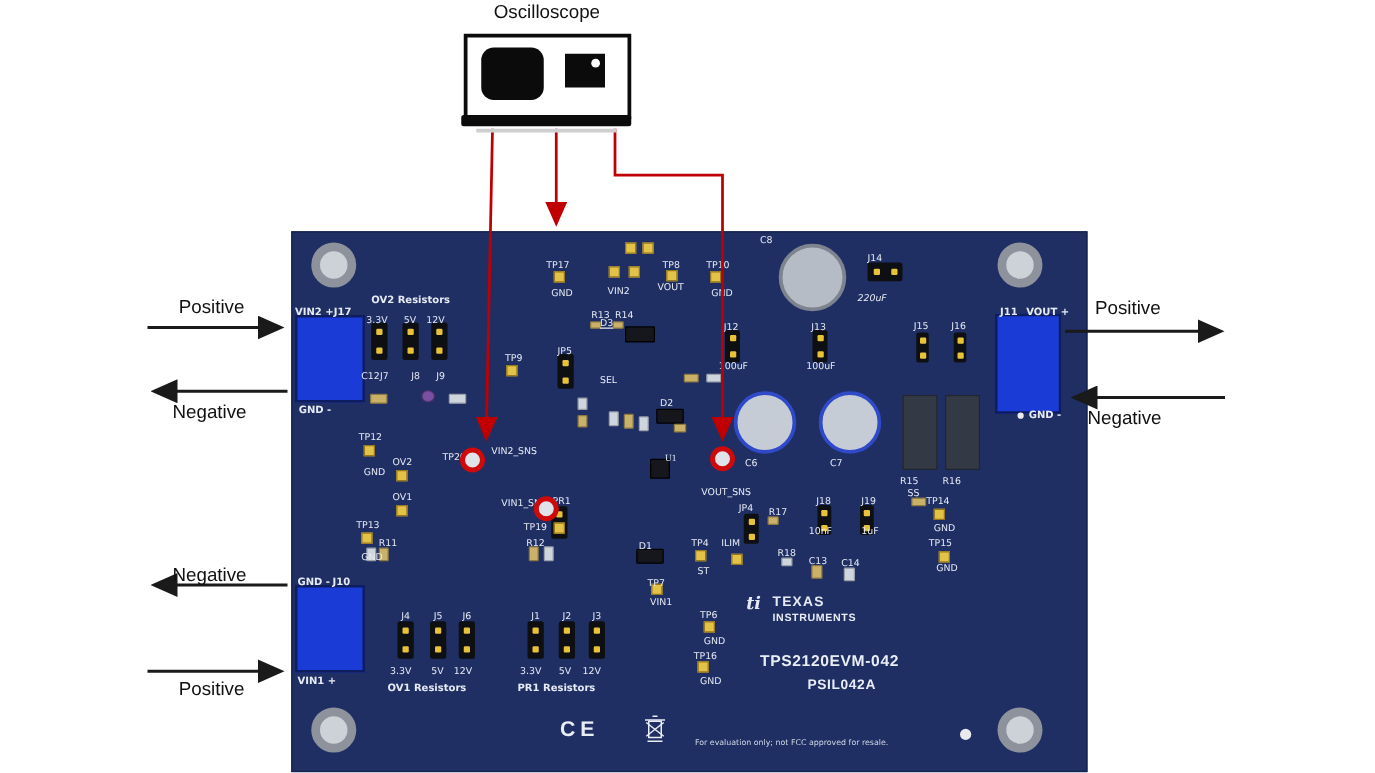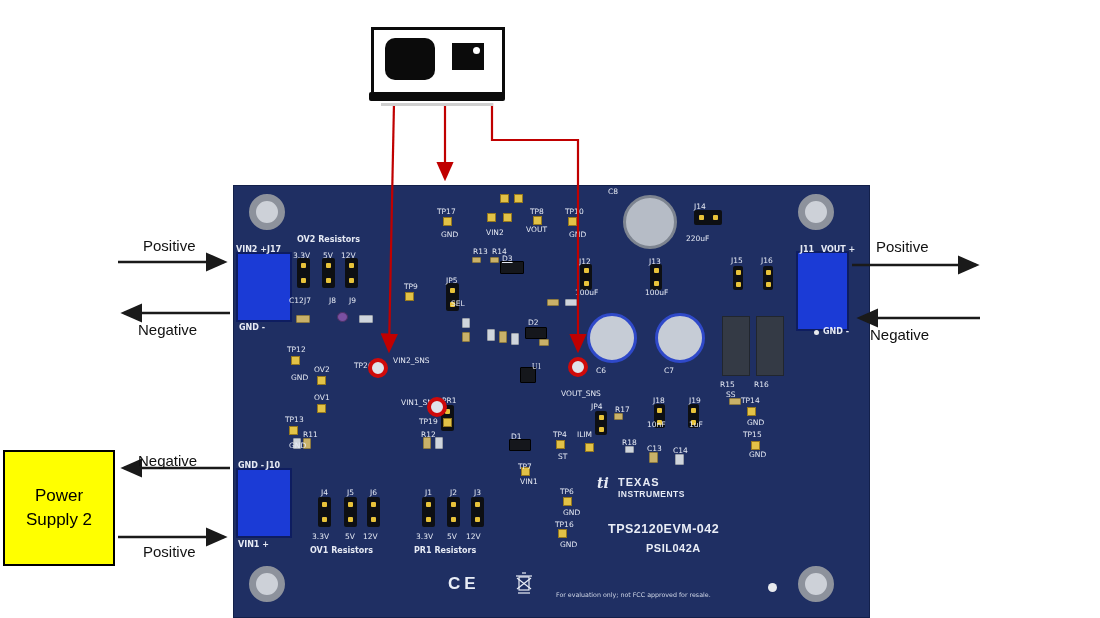--- a/index.html
+++ b/index.html
@@ -70,32 +70,30 @@
   .disclaimer{position:absolute;left:556px;top:591px;font-size:6.3px;color:#cfd6e6;z-index:3;
               font-family:"DejaVu Sans",sans-serif;}
 
   .overlay{position:absolute;left:0;top:0;z-index:5;pointer-events:none;}
 </style>
 </head>
 <body>
 
 <div class="canvas">
 
+  <div class="osc-label">Oscilloscope</div>
   <div class="osc">
     <div class="osc-screen"></div>
     <div class="osc-panel">
       <span class="osc-dot"></span>
     </div>
   </div>
   <div class="osc-base"></div>
   <div class="osc-shadow"></div>
 
-  <div class="ybox" style="left:3px;top:450px;width:112px;height:116px;">
-    <span class="inner">Power Supply 2</span>
-  </div>
 
   <div class="arrow-label" style="left:143px;top:237px;">Positive</div>
   <div class="arrow-label" style="left:138px;top:321px;">Negative</div>
   <div class="arrow-label" style="left:138px;top:452px;">Negative</div>
   <div class="arrow-label" style="left:143px;top:543px;">Positive</div>
   <div class="arrow-label" style="left:876px;top:238px;">Positive</div>
   <div class="arrow-label" style="left:870px;top:326px;">Negative</div>
 
   <div class="board"></div>
 
@@ -158,27 +156,27 @@
     <div class="silk" style="left: 314px; top: 394px;">OV1</div>
     <div class="silk" style="left: 437px; top: 208px;">TP17</div>
     <div class="silk" style="left: 441px; top: 231px;">GND</div>
     <div class="silk" style="left: 486px; top: 229px;">VIN2</div>
     <div class="silk" style="left: 530px; top: 208px;">TP8</div>
     <div class="silk" style="left: 526px; top: 226px;">VOUT</div>
     <div class="silk" style="left: 565px; top: 208px;">TP10</div>
     <div class="silk" style="left: 569px; top: 231px;">GND</div>
     <div class="silk" style="left: 608px; top: 188px;">C8</div>
     <div class="silk" style="left: 694px; top: 203px;">J14</div>
-    <div class="silk" style="left: 686px; top: 235px;">220uF</div>
+    <div class="silk" style="left: 686px; top: 235px; font-style: italic;">220uF</div>
     <div class="silk" style="left: 404px; top: 283px;">TP9</div>
     <div class="silk" style="left: 446px; top: 277px;">JP5</div>
-    <div class="silk" style="left: 451px; top: 300px;">SEL</div>
+    <div class="silk" style="left: 451px; top: 300px; padding-left: 29px;">SEL</div>
     <div class="silk" style="left: 473px; top: 248px;">R13</div>
     <div class="silk" style="left: 492px; top: 248px;">R14</div>
-    <div class="silk" style="left: 502px; top: 255px; text-decoration: underline;">D3</div>
+    <div class="silk" style="left: 480px; top: 255px; text-decoration: underline;">D3</div>
     <div class="silk" style="left: 528px; top: 319px;">D2</div>
     <div class="silk" style="left: 579px; top: 258px;">J12</div>
     <div class="silk" style="left: 575px; top: 289px;">100uF</div>
     <div class="silk" style="left: 649px; top: 258px;">J13</div>
     <div class="silk" style="left: 645px; top: 289px;">100uF</div>
     <div class="silk" style="left: 731px; top: 257px;">J15</div>
     <div class="silk" style="left: 761px; top: 257px;">J16</div>
     <div class="silk" style="left: 532px; top: 363px; font-family: Liberation Serif, serif;">U1</div>
     <div class="silk" style="left: 596px; top: 367px;">C6</div>
     <div class="silk" style="left: 664px; top: 367px;">C7</div>

